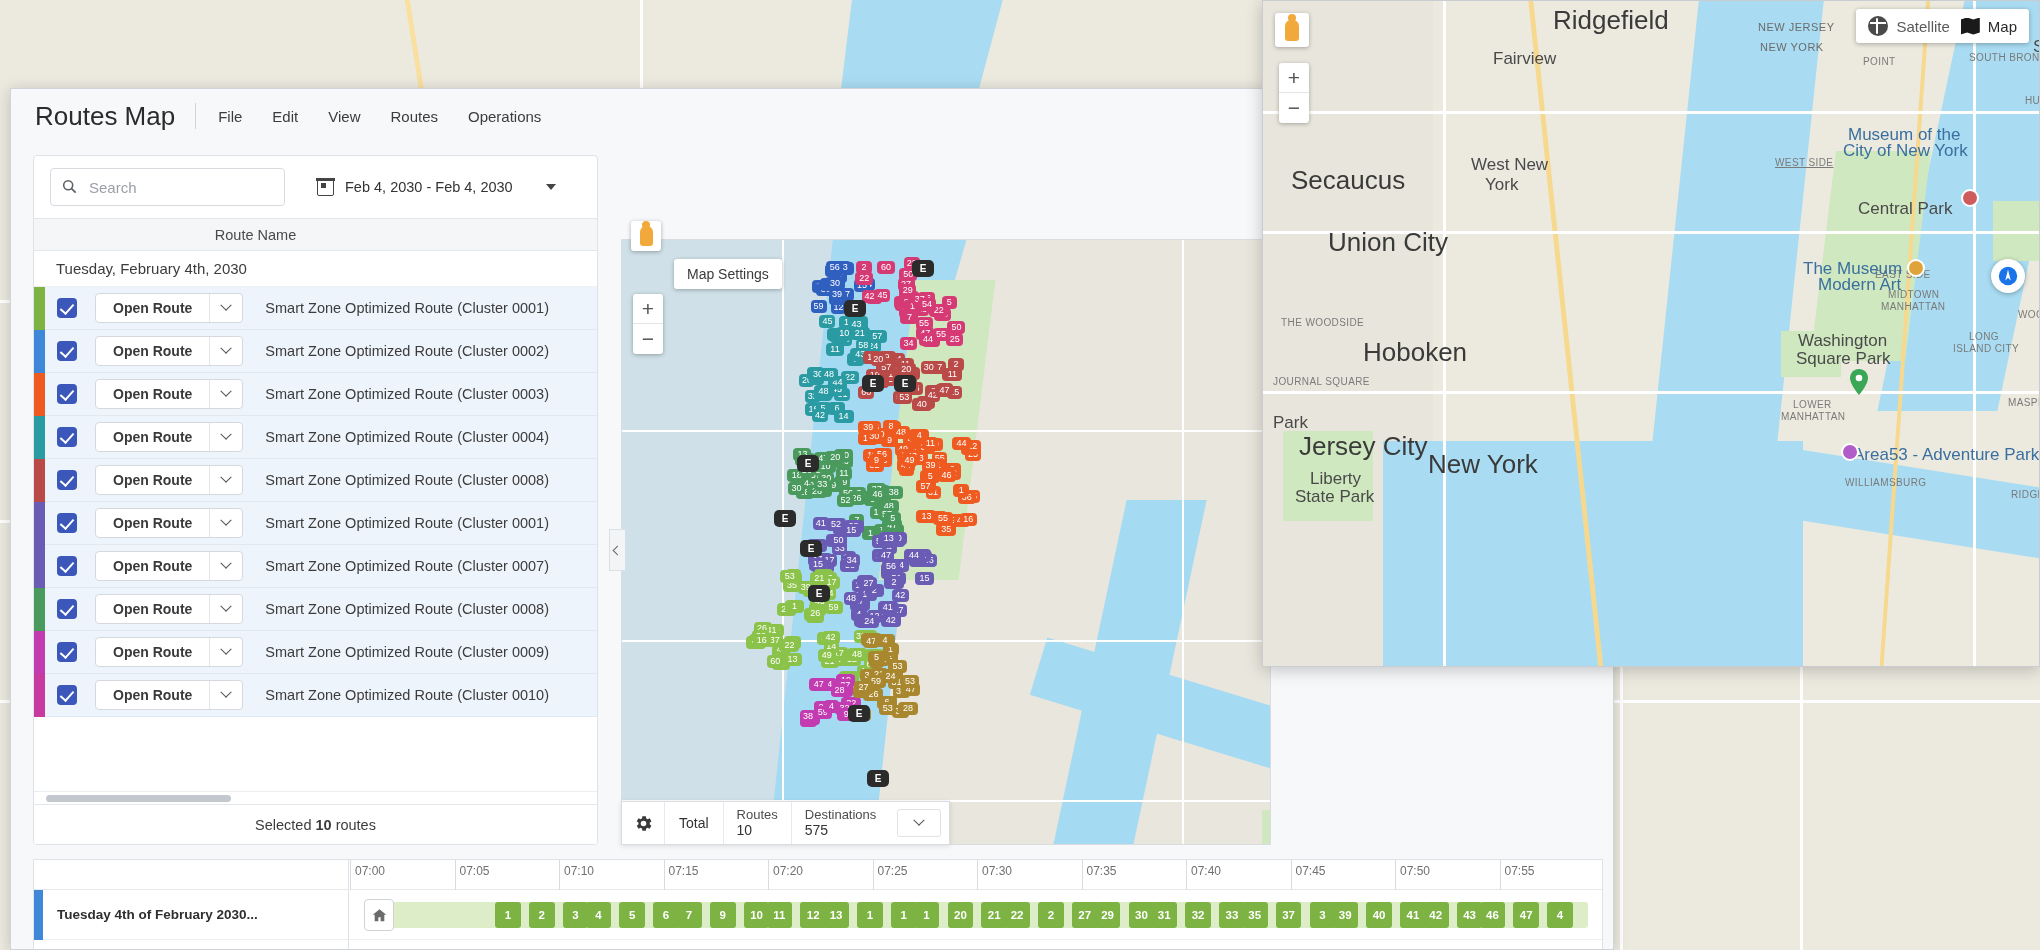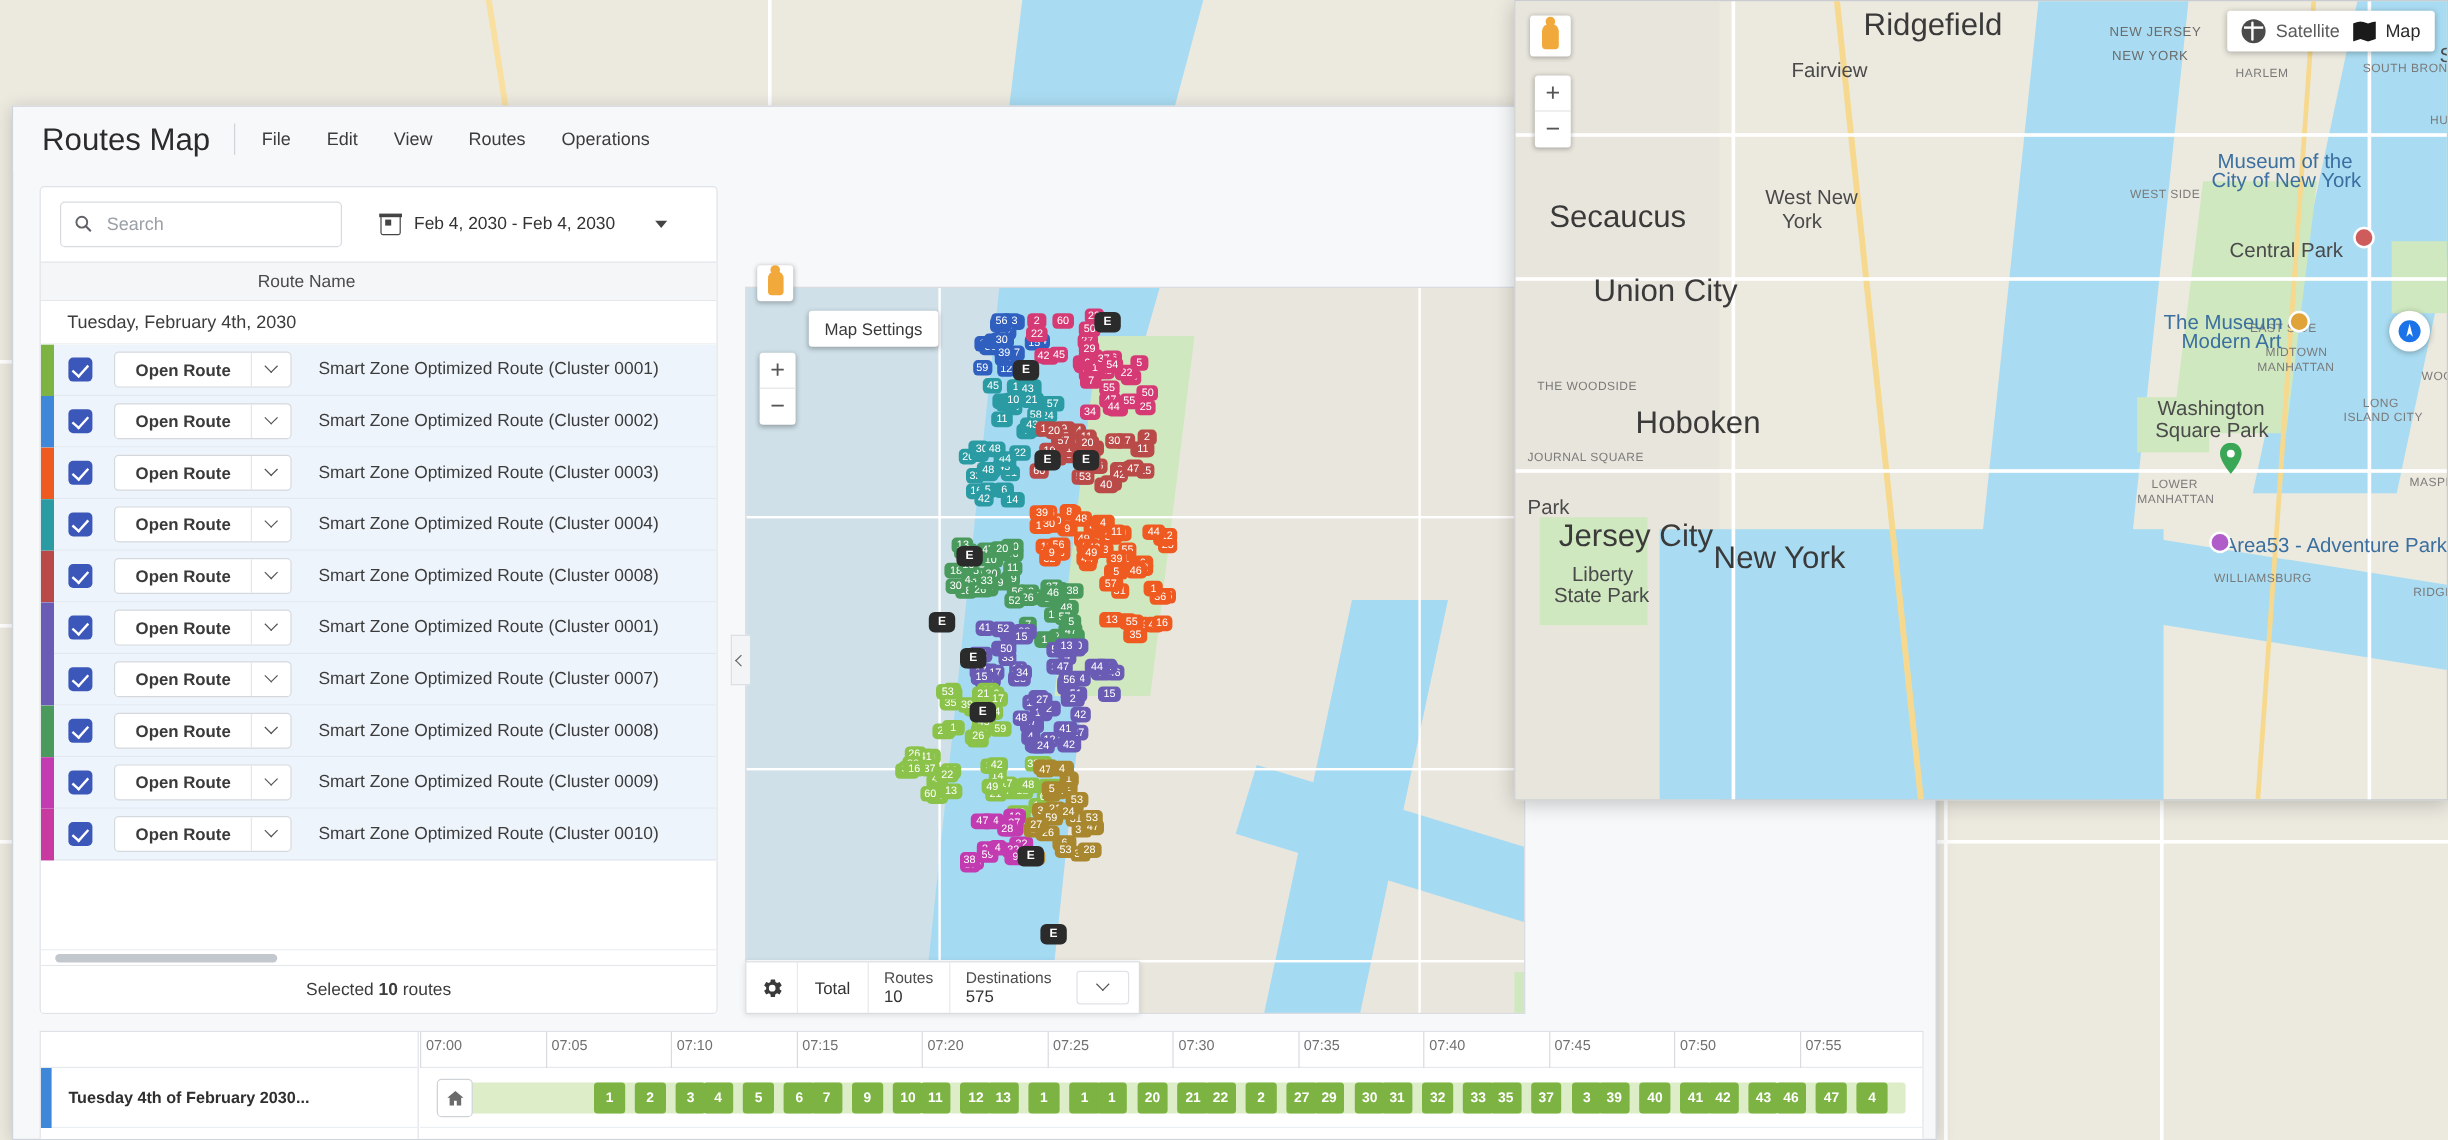--- a/index.html
+++ b/index.html
@@ -1080,31 +1080,31 @@
       <div class="road" style="left:710px; top:0; width:3px; height:667px;"></div>
     </div>
 
     <div id="fmlabels">
         <div class="maplabel big" style="left: 290px; top: 4px;">Ridgefield</div>
         <div class="maplabel med" style="left: 230px; top: 48px;">Fairview</div>
         <div class="maplabel sm" style="left: 495px; top: 20px;">NEW JERSEY</div>
         <div class="maplabel sm" style="left: 497px; top: 40px;">NEW YORK</div>
         <div class="maplabel tiny" style="left: 615px; top: 12px;">UPPER</div>
         <div class="maplabel tiny" style="left: 602px; top: 24px;">MANHATTAN</div>
-        <div class="maplabel tiny" style="left: 600px; top: 55px;">HARLEM</div>
+        <div class="maplabel tiny" style="left: 600px; top: 55px;">POINT</div>
         <div class="maplabel tiny" style="left: 690px; top: 51px; padding-left: 16px;">SOUTH BRONX</div>
         <div class="maplabel med" style="left: 770px; top: 36px;">Soundvi</div>
         <div class="maplabel big" style="left: 28px; top: 164px;">Secaucus</div>
         <div class="maplabel med" style="left: 208px; top: 154px;">West New</div>
         <div class="maplabel med" style="left: 222px; top: 174px;">York</div>
         <div class="maplabel med blue" style="left: 585px; top: 124px;">Museum of the</div>
         <div class="maplabel med blue" style="left: 580px; top: 140px;">City of New York</div>
         <div class="maplabel med" style="left: 595px; top: 198px;">Central Park</div>
         <div class="maplabel big" style="left: 65px; top: 226px;">Union City</div>
-        <div class="maplabel tiny" style="left: 512px; top: 156px;">WEST SIDE</div>
+        <div class="maplabel tiny" style="left: 512px; top: 156px; text-decoration: underline;">WEST SIDE</div>
         <div class="maplabel tiny" style="left: 612px; top: 268px;">EAST SIDE</div>
         <div class="maplabel med blue" style="left: 540px; top: 258px;">The Museum of</div>
         <div class="maplabel med blue" style="left: 555px; top: 274px;">Modern Art</div>
         <div class="maplabel tiny" style="left: 625px; top: 288px;">MIDTOWN</div>
         <div class="maplabel tiny" style="left: 618px; top: 300px;">MANHATTAN</div>
         <div class="maplabel tiny" style="left: 18px; top: 316px;">THE WOODSIDE</div>
         <div class="maplabel big" style="left: 100px; top: 336px;">Hoboken</div>
         <div class="maplabel med" style="left: 535px; top: 330px;">Washington</div>
         <div class="maplabel med" style="left: 533px; top: 348px;">Square Park</div>
         <div class="maplabel tiny" style="left: 706px; top: 330px;">LONG</div>

